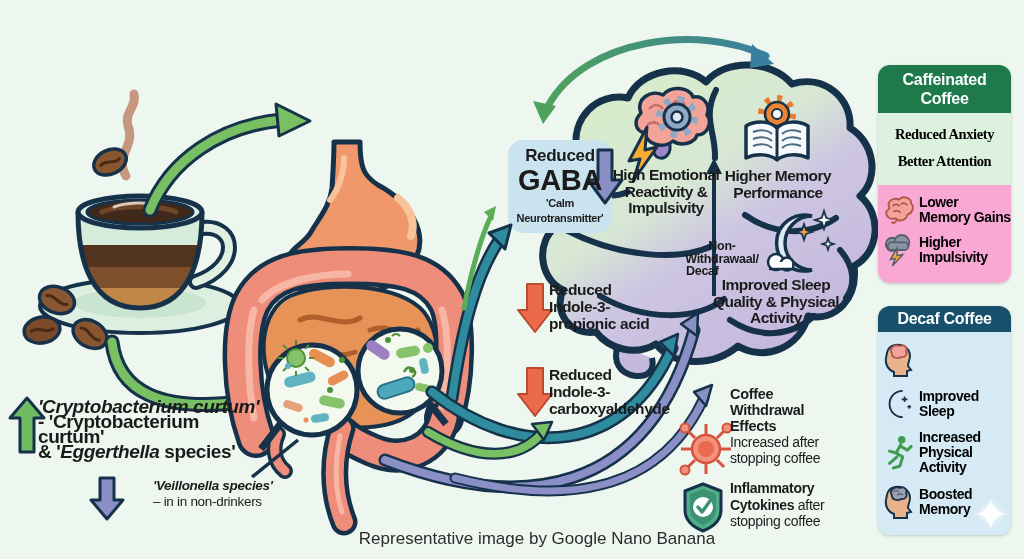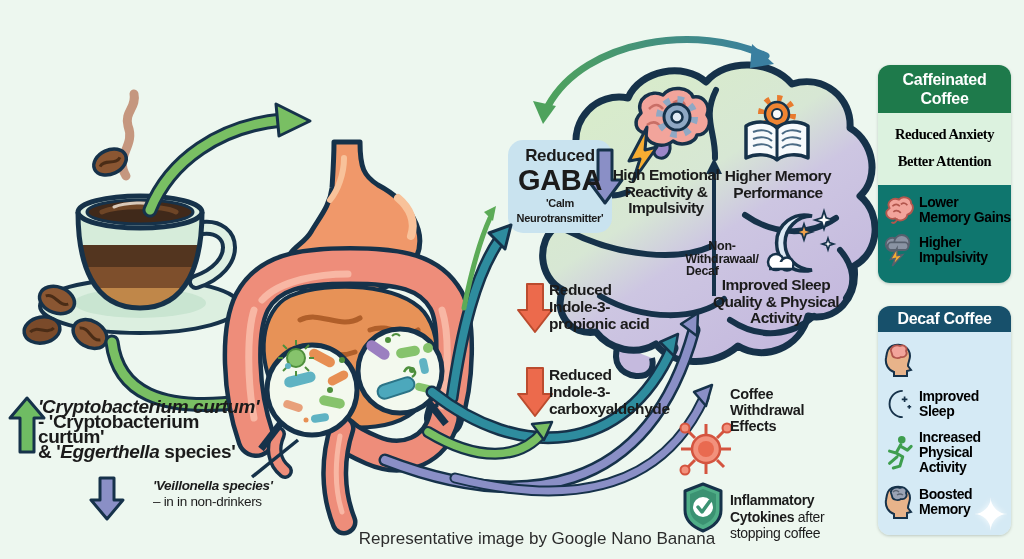--- a/index.html
+++ b/index.html
@@ -28,35 +28,35 @@
   #ipa-label{left:549px;top:281px;}
   #ica-label{left:549px;top:366px;}
 
   
   #crypto-label{left:38px;top:399px;width:230px;font-size:19px;line-height:15px;font-weight:bold;letter-spacing:-0.4px;}
   #veillonella-label{left:119px;top:478px;width:170px;font-size:13.5px;line-height:16px;letter-spacing:-0.3px;margin-left:34px;}
 
   
   #withdrawal-block{left:730px;top:386px;width:102px;font-size:14px;line-height:16px;letter-spacing:-0.3px;}
   #withdrawal-block .t{font-weight:bold;font-size:14.5px;}
-  #cytokines-block{left:730px;top:480px;width:106px;font-size:14px;line-height:16.5px;letter-spacing:-0.3px;margin-top:12px;}
+  #cytokines-block{left:730px;top:480px;width:106px;font-size:14px;line-height:16.5px;letter-spacing:-0.3px;}
 
   
   #caption{left:262px;top:529px;width:550px;font-size:17px;color:#2c2c2c;}
 
   
   .panel{position:absolute;width:133px;z-index:1;border-radius:12px;box-shadow:0 1px 3px rgba(40,60,50,.25);}
   #panel-caffeinated{left:878px;top:65px;}
   #panel-decaf{left:878px;top:306px;}
   .panel .hd{color:#fff;font-weight:bold;text-align:center;border-radius:12px 12px 0 0;letter-spacing:-0.3px;}
   #panel-caffeinated .hd{background:#1e7a4b;font-size:16px;line-height:19px;padding:5px 2px;}
   #panel-decaf .hd{background:#17506b;font-size:16px;line-height:18px;padding:4px 2px;}
   #panel-caffeinated .benefits{background:#dcf2df;padding:7px 2px 5px 2px;}
   #panel-caffeinated .benefits div{font-weight:bold;font-size:14.5px;letter-spacing:-0.4px;text-align:center;margin:6px 0 10px 0;font-family:Liberation Serif, serif;}
-  #panel-caffeinated .warn{background:#0f766e;border-radius:0 0 12px 12px;padding:6px 0 8px 4px;}
+  #panel-caffeinated .warn{background:#f9a8d4;border-radius:0 0 12px 12px;padding:6px 0 8px 4px;}
   .prow{display:flex;align-items:center;gap:5px;margin:4px 0 8px 0;}
   .prow .lbl{font-weight:bold;font-size:14px;line-height:15px;letter-spacing:-0.4px;}
   .prow svg{flex:0 0 auto;}
   #panel-decaf .bd{background:#d5eaf5;border-radius:0 0 12px 12px;padding:7px 4px 6px 4px;position:relative;}
   #panel-decaf .prow{margin:3px 0 9px 0;}
   #sparkle{position:absolute;right:2px;bottom:2px;color:#ffffff;font-size:44px;line-height:36px;text-shadow:0 0 6px rgba(255,255,255,.9);z-index:1;}
 </style>
 </head>
 <body>
 
@@ -402,20 +402,21 @@
   <div><span>&amp; '</span><span class="i">Eggerthella</span><span> species'</span></div>
 </div>
 
 <div class="txt" id="veillonella-label">
   <div class="b i">'Veillonella species'</div>
   <div>– in in non-drinkers</div>
 </div>
 
 <div class="txt" id="withdrawal-block">
   <div class="t">Coffee Withdrawal Effects</div>
+  <div>Increased after stopping coffee</div>
 </div>
 
 <div class="txt" id="cytokines-block">
   <span class="b">Inflammatory Cytokines</span><span> after stopping coffee</span>
 </div>
 
 <div class="txt c" id="caption">Representative image by Google Nano Banana</div>
 
 <div class="panel" id="panel-caffeinated">
   <div class="hd">Caffeinated Coffee</div>

